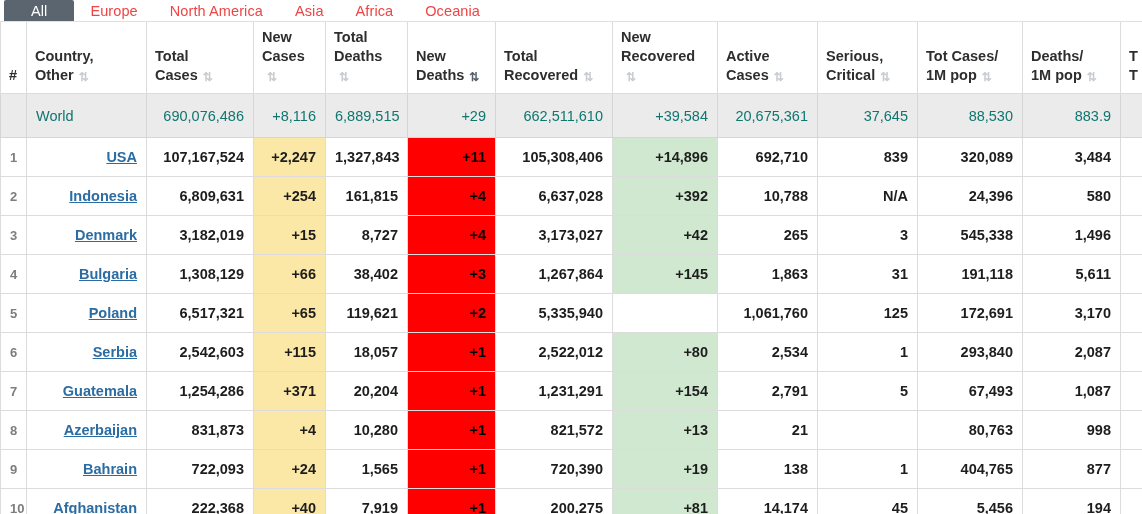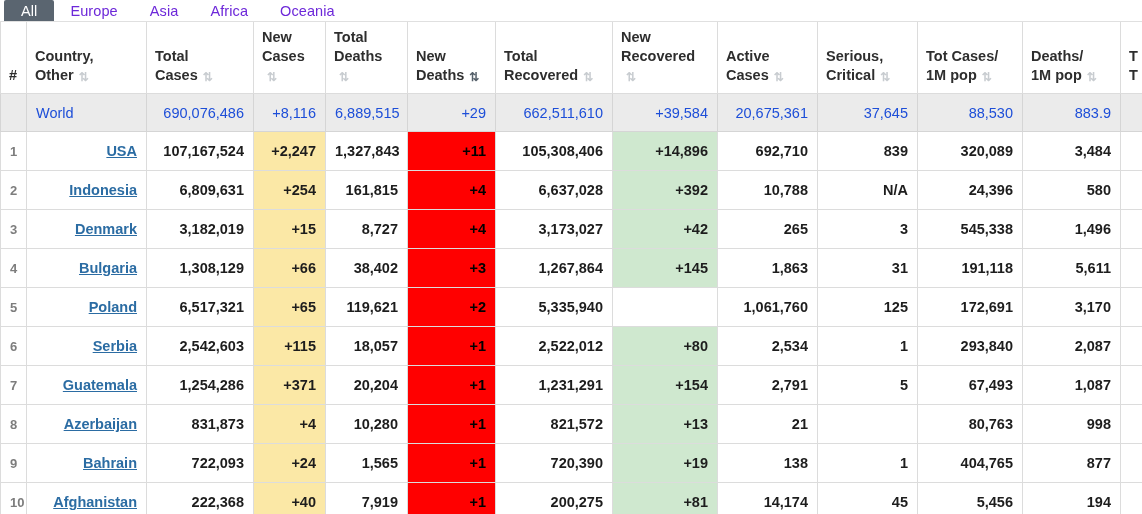--- a/index.html
+++ b/index.html
@@ -27,34 +27,34 @@
     overflow: hidden;
   }
   .tabs {
     display: flex;
     align-items: flex-end;
     height: 22px;
     padding-left: 4px;
   }
   .tab {
     font-size: 14.5px;
-    color: #6d28d9;
+    color: #ef4444;
     padding: 0 16px;
     line-height: 22px;
     height: 22px;
     white-space: nowrap;
     letter-spacing: .1px;
     cursor: pointer;
   }
   .tab.active {
     background: #5a6570;
     color: #ffffff;
     font-weight: 400;
     border-radius: 2px 2px 0 0;
-    padding: 0 17px;
+    padding: 0 27px;
   }
 
   
   #tablewrap {
     position: absolute;
     top: 22px; left: 0;
     width: 1142px;
     height: 492px;
     overflow: hidden;
   }
@@ -106,23 +106,23 @@
     height: 39px;
     box-sizing: border-box;
     font-weight: bold;
     text-align: right;
     white-space: nowrap;
     overflow: hidden;
   }
   tbody tr.world td {
     background: #ebebeb;
     font-weight: normal;
-    color: #1d4ed8;
+    color: #0f766e;
     border-color: #d5d5d5;
-    height: 38px;
+    height: 44px;
   }
   tbody tr.world td.name { text-align: left; font-weight: normal; }
   td.idx {
     text-align: left;
     font-weight: normal;
     color: #7d7d7d;
     font-size: 13px;
     padding-left: 10px;
   }
   td.name { text-align: left; }
@@ -159,20 +159,21 @@
   col.c-dp       { width: 98px; }
   col.c-tt       { width: 110px; }
 </style>
 </head>
 <body>
 
 <div id="tabbar">
   <div class="tabs">
       <div class="tab active">All</div>
       <div class="tab">Europe</div>
+      <div class="tab">North America</div>
       <div class="tab">Asia</div>
       <div class="tab">Africa</div>
       <div class="tab">Oceania</div>
     </div>
 </div>
 
 <div id="tablewrap">
   <table class="main">
     <colgroup>
       <col class="c-idx">

